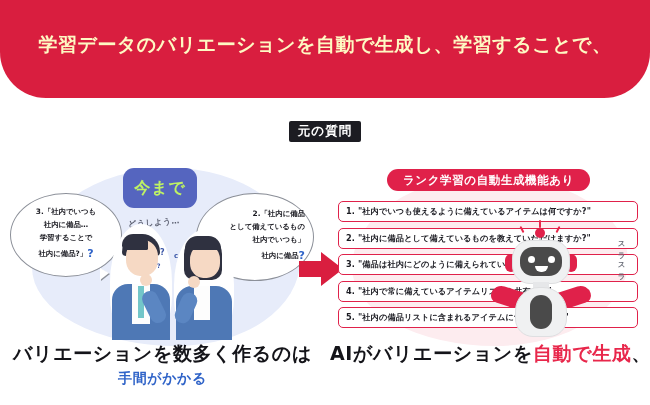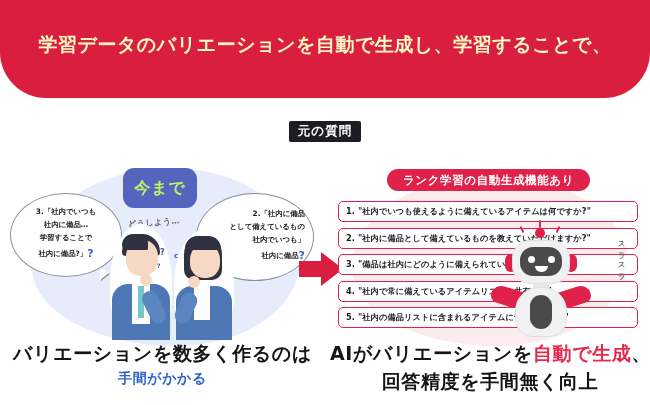--- a/index.html
+++ b/index.html
@@ -221,21 +221,20 @@
       <div class="qitem">
           <span>4. "社内で常に備えているアイテムリストを共有し、"</span>
         </div>
       <div class="qitem">
           <span>5. "社内の備品リストに含まれるアイテムについて詳細を"</span>
         </div>
     </div>
 
     <div class="cap" style="top:180px;">
       <div class="c1"><span>AIがバリエーションを</span><span class="red-em">自動で生成</span><span>、</span></div>
-      <div class="c1">回答精度を手間無く向上</div>
     </div>
   </div>
 
   <div class="robot">
     <div class="spark" style="left:26px;top:-6px;width:2px;height:7px;transform:rotate(-28deg);"></div>
     <div class="spark" style="left:44px;top:-12px;width:2px;height:8px;"></div>
     <div class="spark" style="left:62px;top:-6px;width:2px;height:7px;transform:rotate(28deg);"></div>
     <div class="r-antenna-stem"></div>
     <div class="r-antenna-ball"></div>
     <div class="r-ear l"></div>

